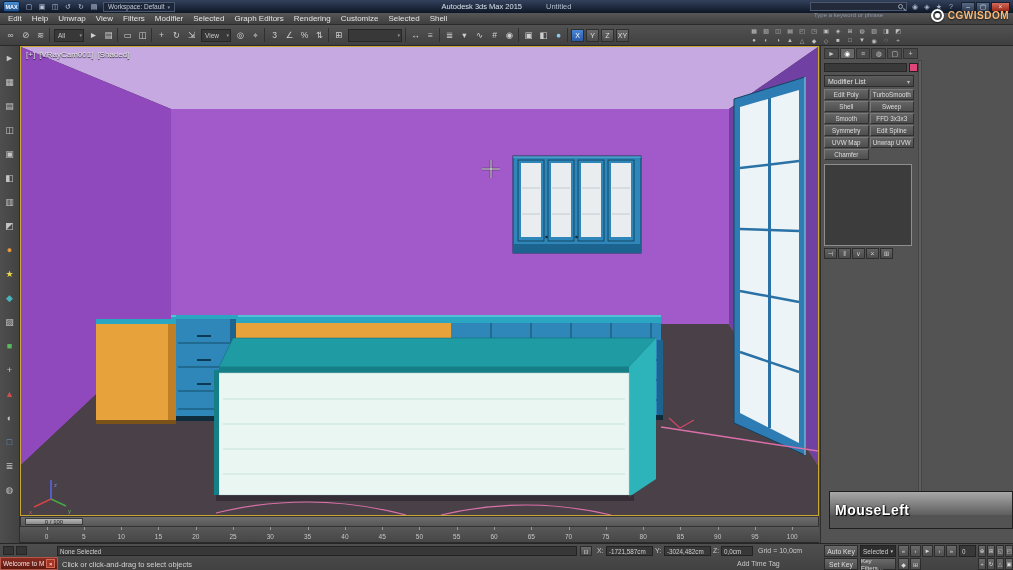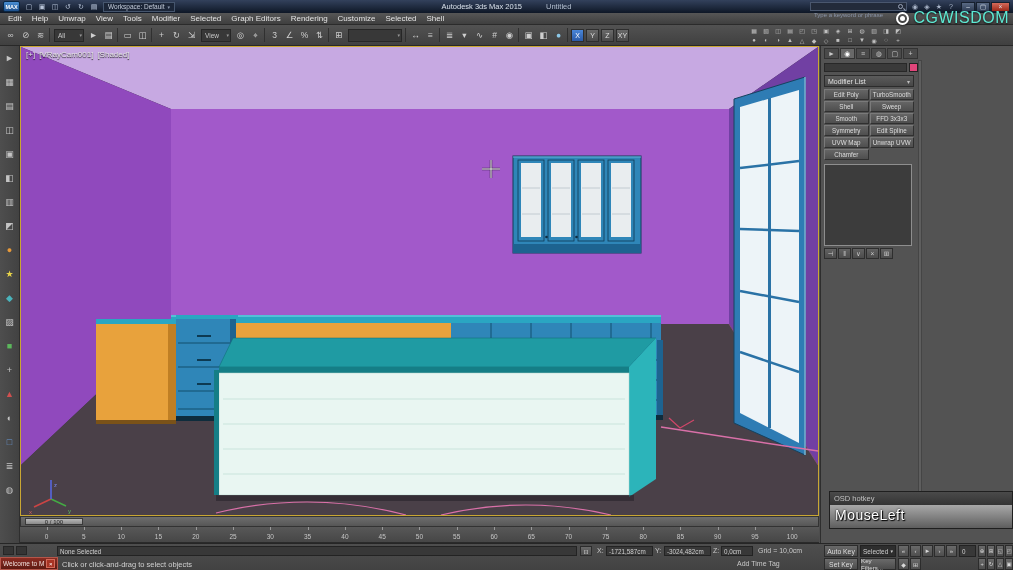--- a/index.html
+++ b/index.html
@@ -117,26 +117,26 @@
 .welcome{position:absolute;left:0;top:13px;width:58px;height:13px;background:linear-gradient(#8a2c22,#5e1a12);
   border:1px solid #b4564a;color:#f0e0dc;display:flex;align-items:center;gap:2px;padding:0 2px;font-size:6.5px;white-space:nowrap}
 .welcome .wx{margin-left:auto;width:9px;height:9px;background:#a83424;border:1px solid #d46a5a;display:flex;align-items:center;
   justify-content:center;font-size:6px;color:#fff}
 .prompt{left:62px;top:16px;color:#d0d0d0;font-size:7.5px}
 .addtag{left:737px;top:16px;color:#c8c8c8;display:flex;gap:2px;font-size:7px}
 
 
 .osd{position:absolute;left:829px;top:491px;width:184px;height:38px;z-index:40;border:1px solid #1f1f1f}
 .osdhead{height:13px;background:linear-gradient(#4a4a4a,#343434);color:#c2c2c2;font-size:7.5px;padding:2px 4px}
-.osdkey{height:23px;background:linear-gradient(#a8a8a8,#5e5e5e);color:#fff;font-size:14px;font-weight:normal;
-  padding:2px 0 0 5px;text-shadow:1px 1px 1px #000,0 0 2px #000;letter-spacing:.5px}
+.osdkey{height:23px;background:linear-gradient(#a8a8a8,#5e5e5e);color:#fff;font-size:14px;font-weight:bold;
+  padding:10px 0 0 5px;text-shadow:1px 1px 1px #000,0 0 2px #000;letter-spacing:.5px}
 .brand{position:absolute;right:4px;top:9px;display:flex;align-items:center;gap:4px;z-index:50}
 .brandring{width:13px;height:13px;border:2px solid #fff;border-radius:50%;position:relative;box-shadow:0 1px 2px rgba(0,0,0,.5)}
 .brandring::after{content:"";position:absolute;left:2px;top:2px;width:5px;height:5px;background:#fff;border-radius:50%}
-.brandtext{font-size:16px;font-weight:normal;color:#5eead4;letter-spacing:.5px;text-shadow:0 1px 2px rgba(0,0,0,.7)}
+.brandtext{font-size:10px;font-weight:bold;color:#fdba74;letter-spacing:.5px;text-shadow:0 1px 2px rgba(0,0,0,.7)}
 </style>
 </head>
 <body>
 
 <div id="app">
 
   <div class="titlebar">
     <div class="maxbtn">MAX</div>
     <div class="qatrow">
       <span class="qat">▢</span>
@@ -170,21 +170,21 @@
           <span class="winbtn close">×</span>
       </div>
     </div>
   </div>
 
   <nav class="menubar">
     <span class="menu-item">Edit</span>
       <span class="menu-item">Help</span>
       <span class="menu-item">Unwrap</span>
       <span class="menu-item">View</span>
-      <span class="menu-item">Tools</span>
+      <span class="menu-item">Filters</span>
       <span class="menu-item">Modifier</span>
       <span class="menu-item">Selected</span>
       <span class="menu-item">Graph Editors</span>
       <span class="menu-item">Rendering</span>
       <span class="menu-item">Customize</span>
       <span class="menu-item">Selected</span>
       <span class="menu-item">Shell</span>
   </nav>
 
   <div class="toolbar">
@@ -614,21 +614,20 @@
     </div>
     <div class="sb tbtns" style="left:978px;top:14px">
       <span class="tbtn nav">+</span>
         <span class="tbtn nav">↻</span>
         <span class="tbtn nav">△</span>
         <span class="tbtn nav">▣</span>
     </div>
   </div>
 
   <div class="osd">
-    <div class="osdhead">OSD hotkey</div>
     <div class="osdkey">MouseLeft</div>
   </div>
 
   <div class="brand">
     <span class="brandring"></span>
     <span class="brandtext">CGWISDOM</span>
   </div>
 
 </div>
 

